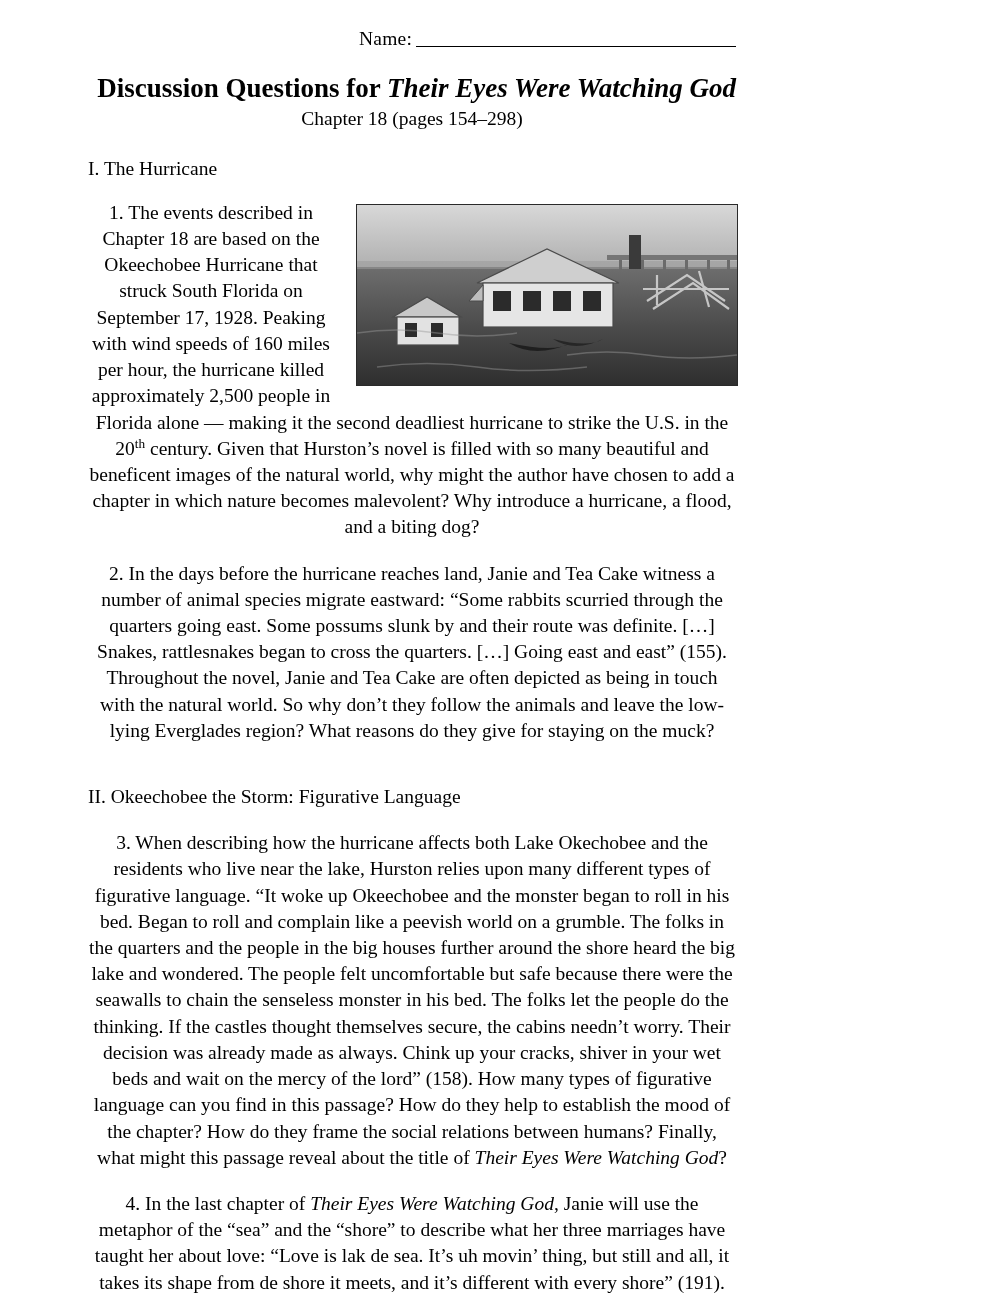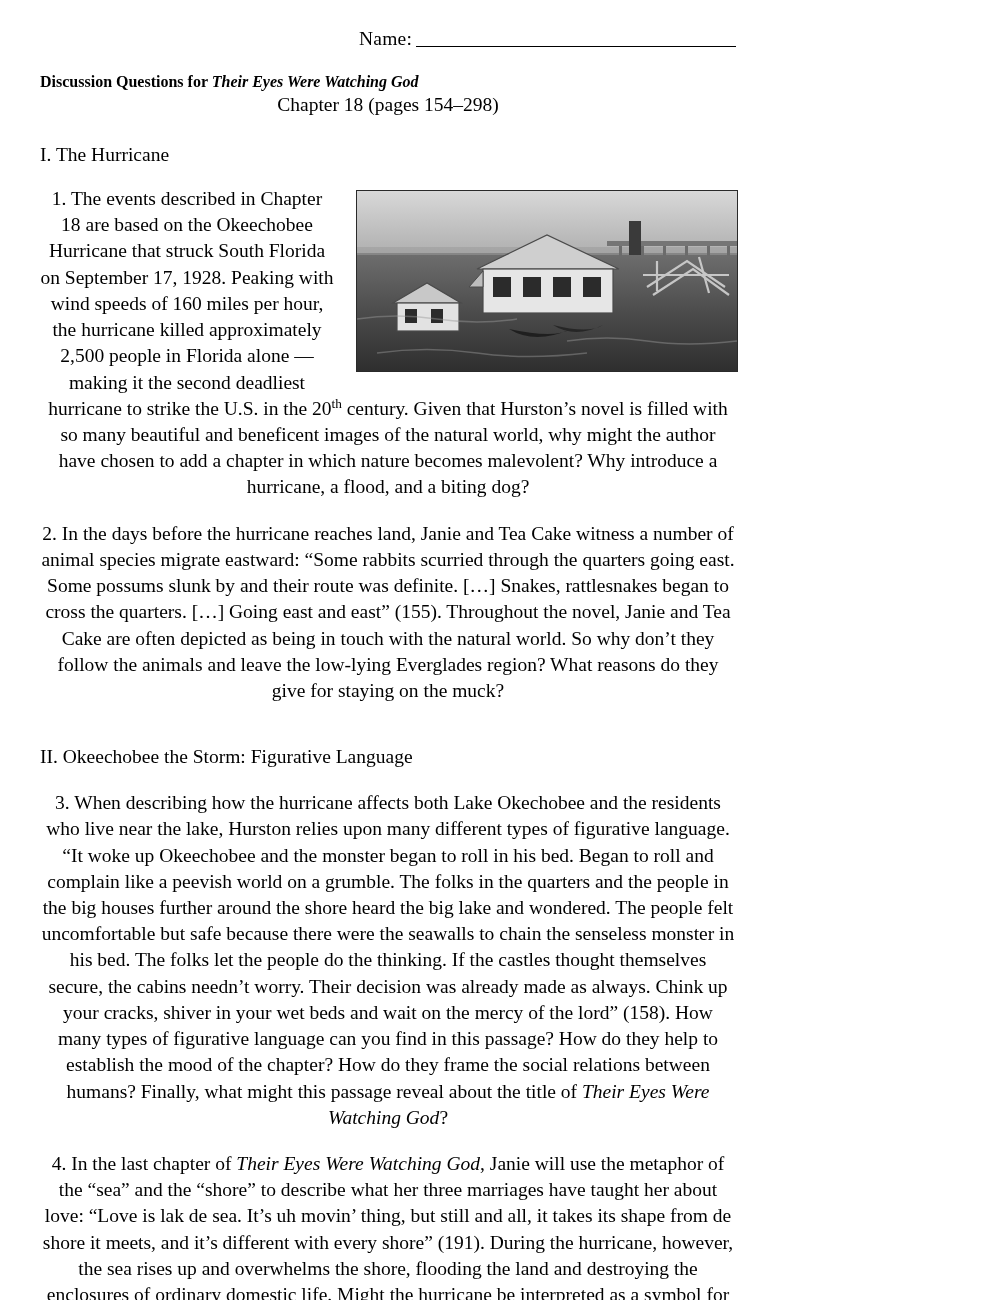--- a/index.html
+++ b/index.html
@@ -12,39 +12,39 @@
     height: 1300px;
     font-family: "Liberation Serif", serif;
     color: #000000;
     overflow: hidden;
   }
   .page {
     position: relative;
     width: 814px;
     height: 1300px;
     box-sizing: border-box;
-    padding: 28px 78px 0 40px;
+    padding: 28px 78px 0 88px;
   }
   .name-line {
     text-align: right;
     font-size: 19.5px;
     letter-spacing: 0.2px;
     margin: 0 0 22px 0;
     white-space: nowrap;
   }
   .name-label { margin-right: 4px; }
   .name-rule {
     display: inline-block;
     width: 320px;
     border-bottom: 1.6px solid #000;
     vertical-align: -2px;
   }
   .doc-title {
-    text-align: left;
-    font-size: 16px;
+    text-align: right;
+    font-size: 27px;
     font-weight: bold;
     margin: 0 0 2px 0;
     line-height: 1.25;
   }
   .doc-title .ital { font-style: italic; }
   .doc-subtitle {
     text-align: center;
     font-size: 19.5px;
     margin: 0 0 28px 0;
   }

